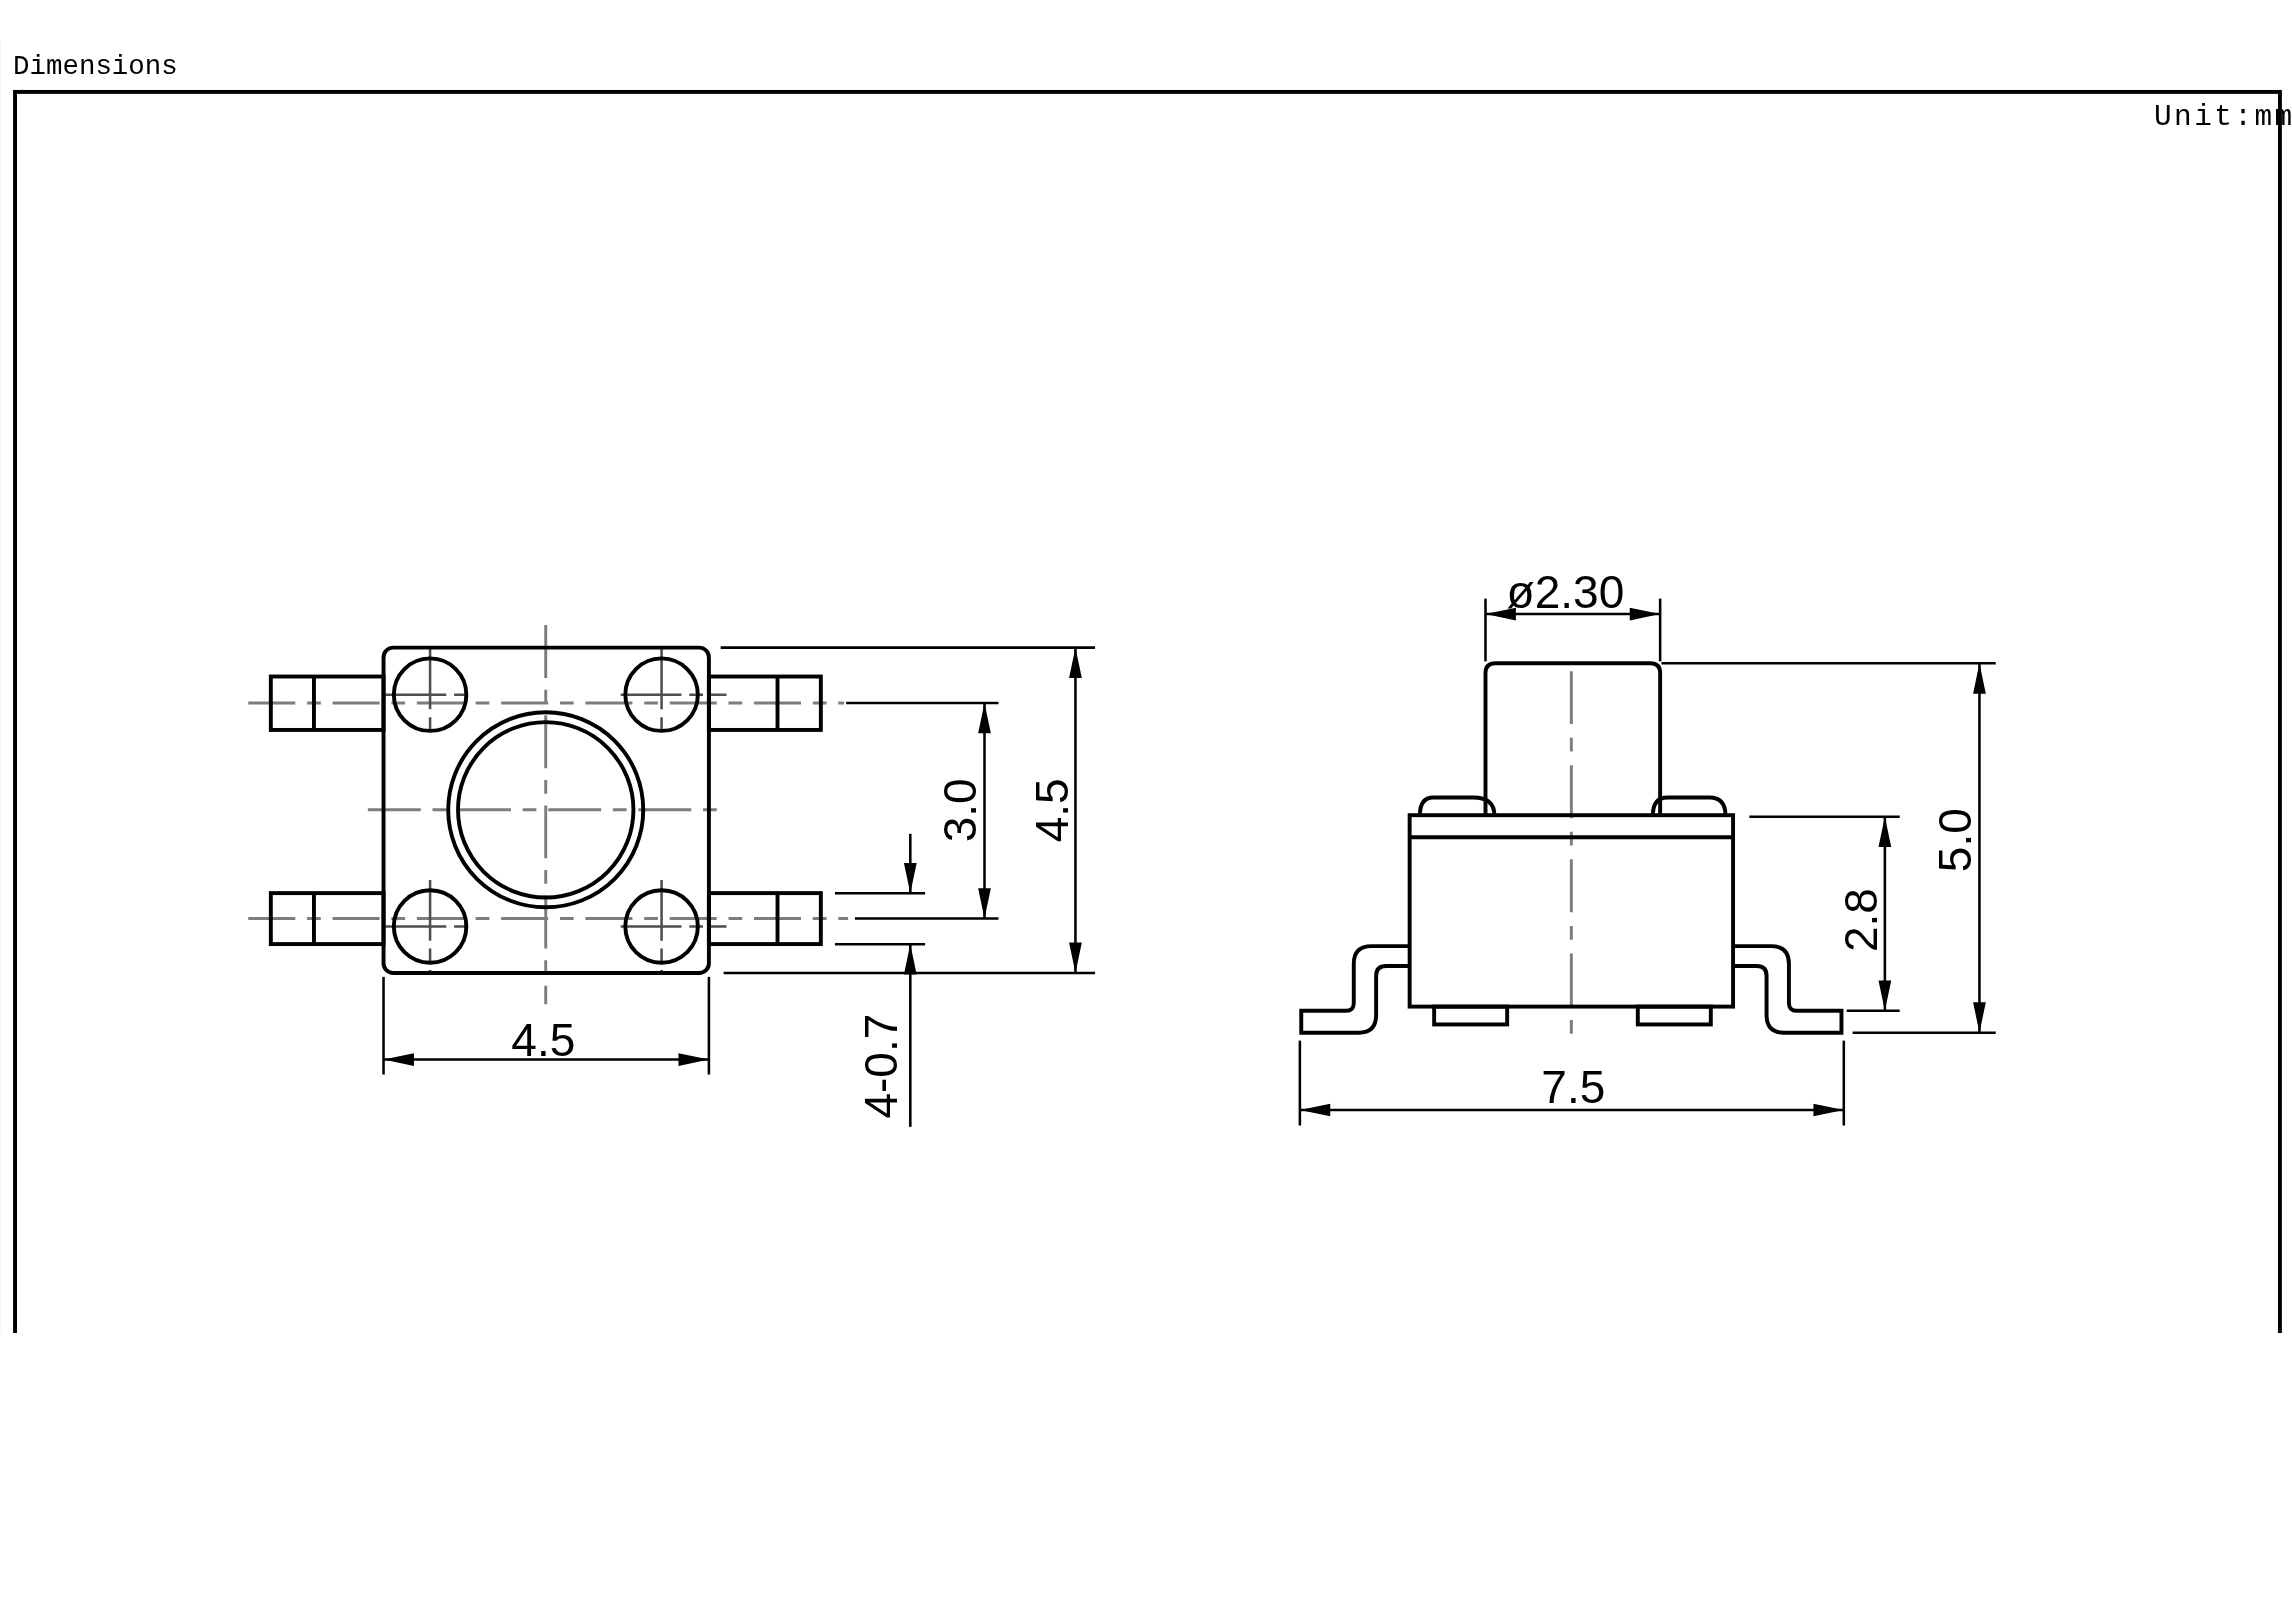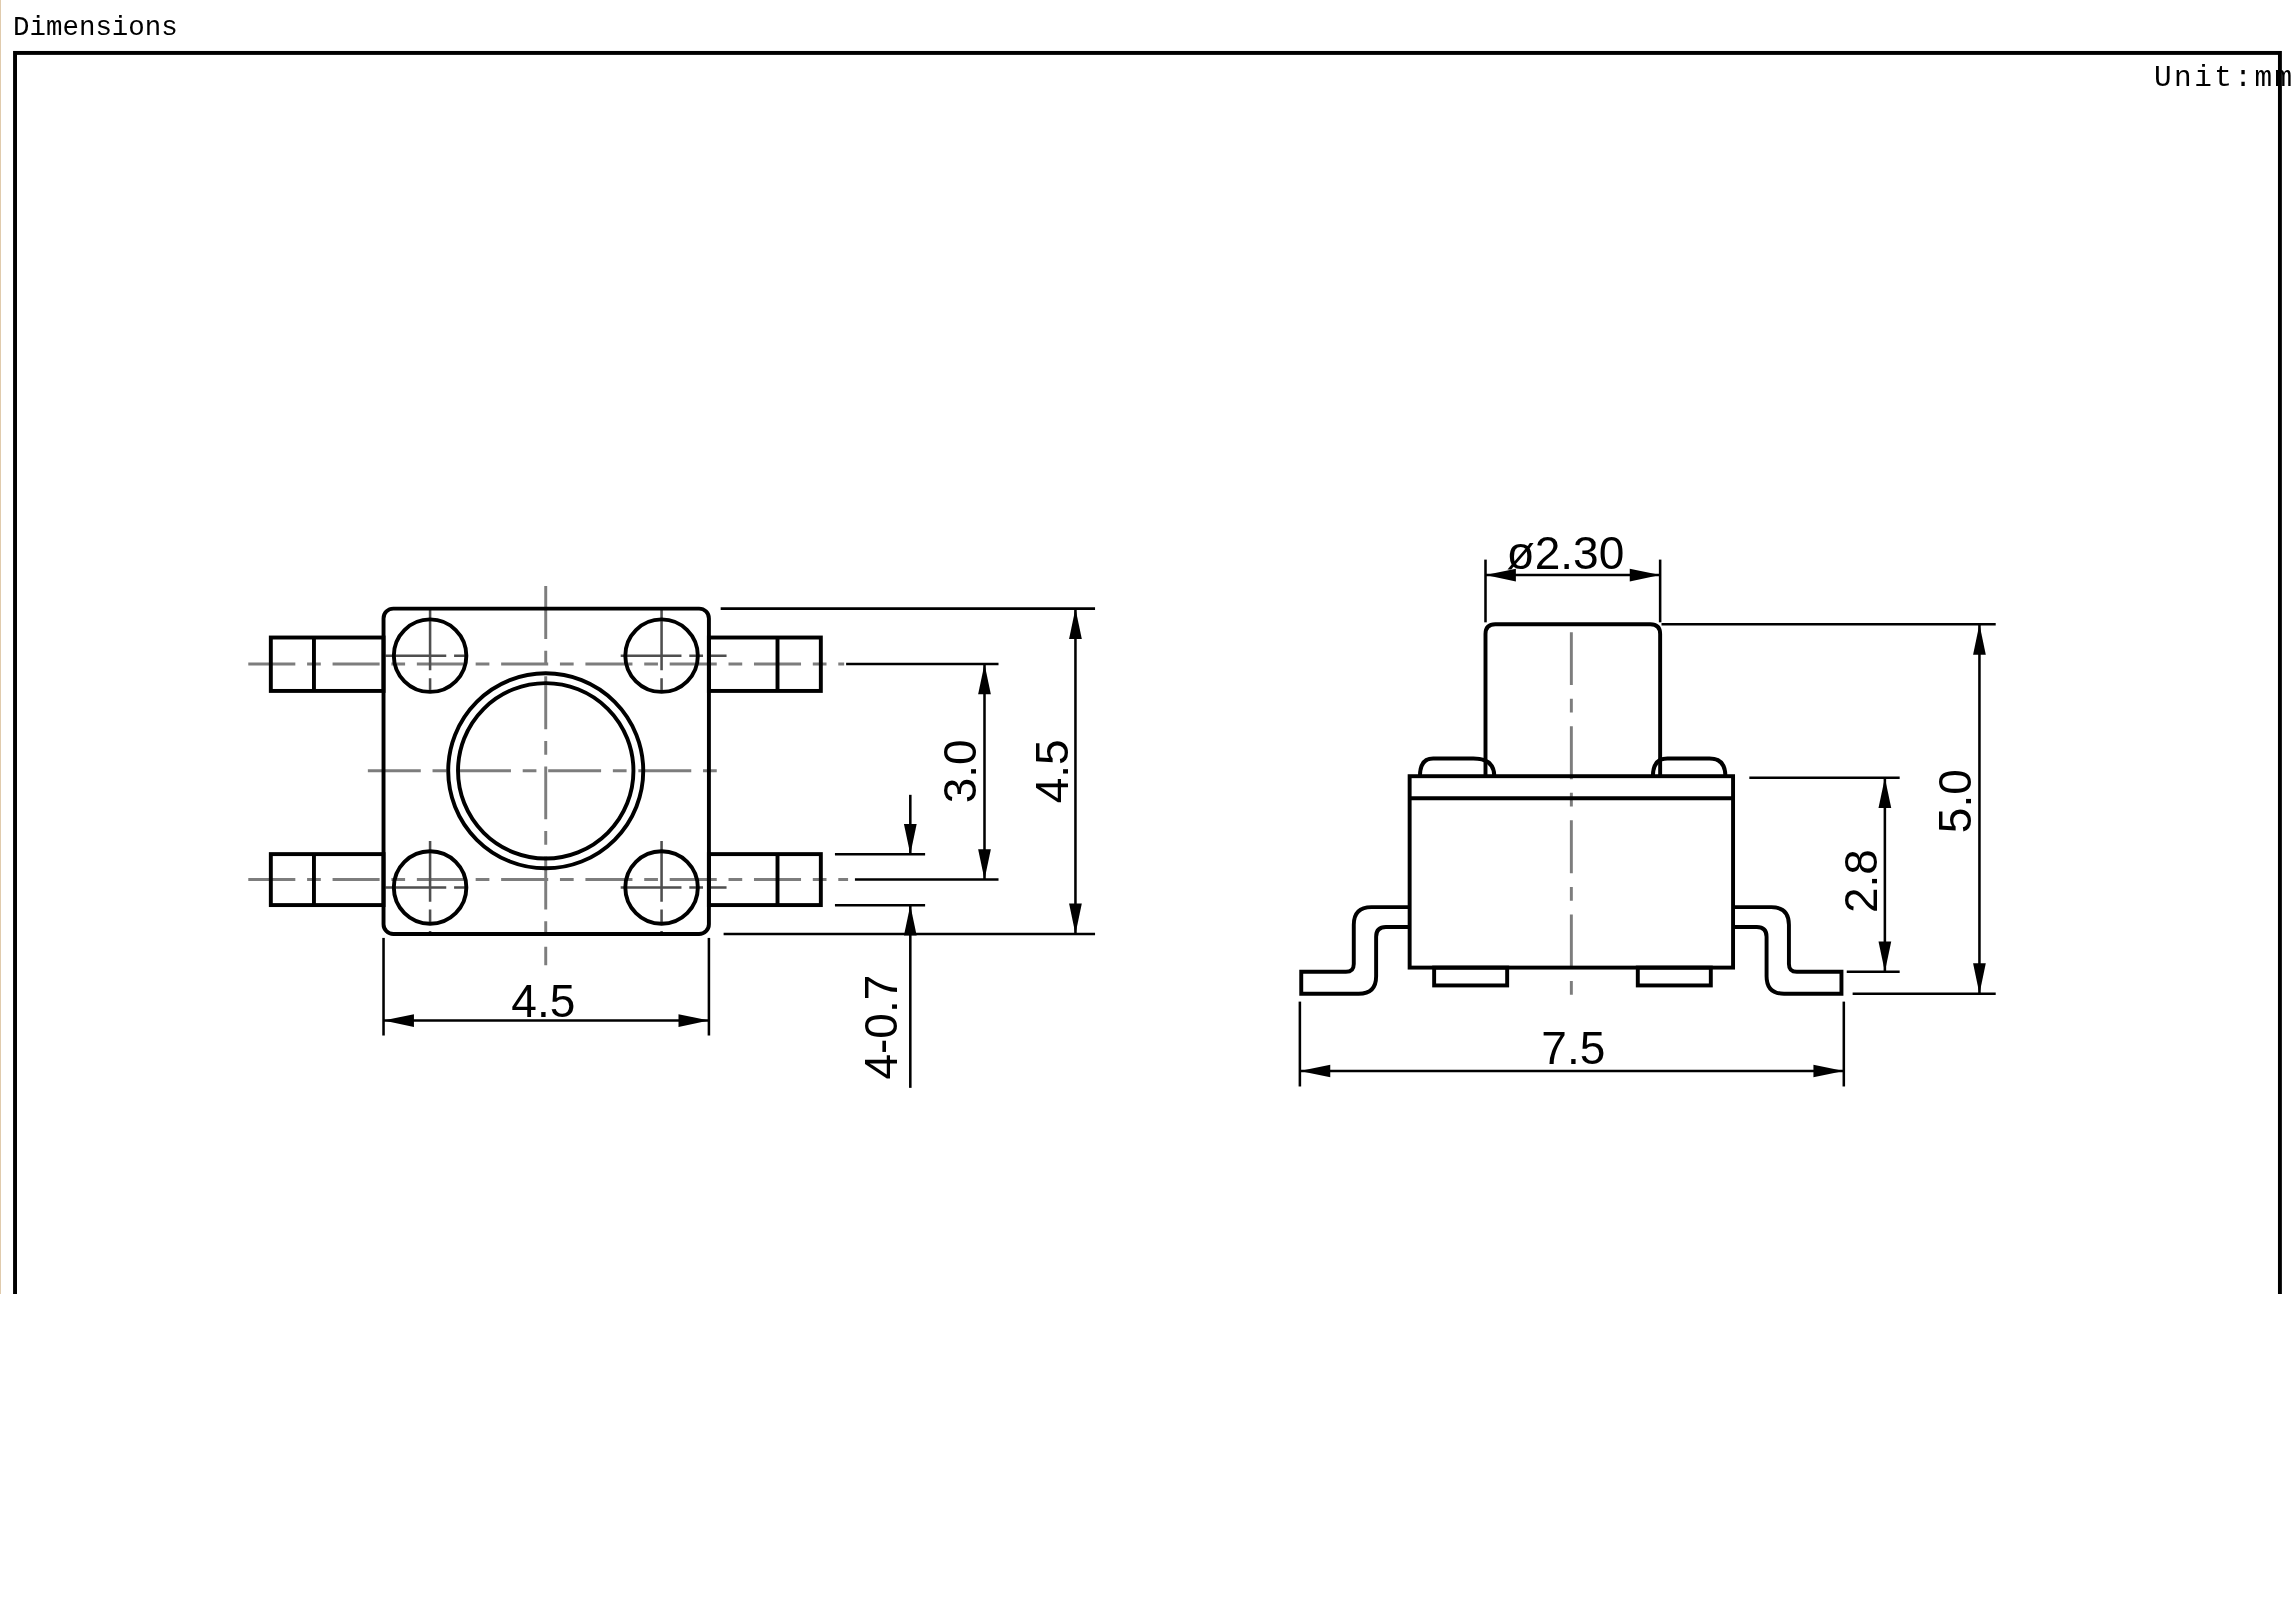--- a/index.html
+++ b/index.html
@@ -1,16 +1,16 @@
 <!DOCTYPE html>
 <html><head>
 <meta charset="utf-8">
 <style>
   html,body{margin:0;padding:0;background:#ffffff;}
-  .page{position:relative;width:2293px;height:1294px;background:#a16207;overflow:hidden;}
+  .page{position:relative;width:2293px;height:1294px;background:#e5e5e5;overflow:hidden;margin-top:39px;}
   svg{position:absolute;left:0;top:0;}
   text{font-family:"Liberation Sans",sans-serif;fill:#000;}
   .ttl{font-family:"Liberation Mono",monospace;font-size:28px;}
 </style>
 </head>
 <body>
 <div class="page">
 <svg width="2293" height="1621" viewBox="0 0 2339 1654">
 
   <rect x="0" y="0" width="2339" height="1654" fill="#ffffff"></rect>

